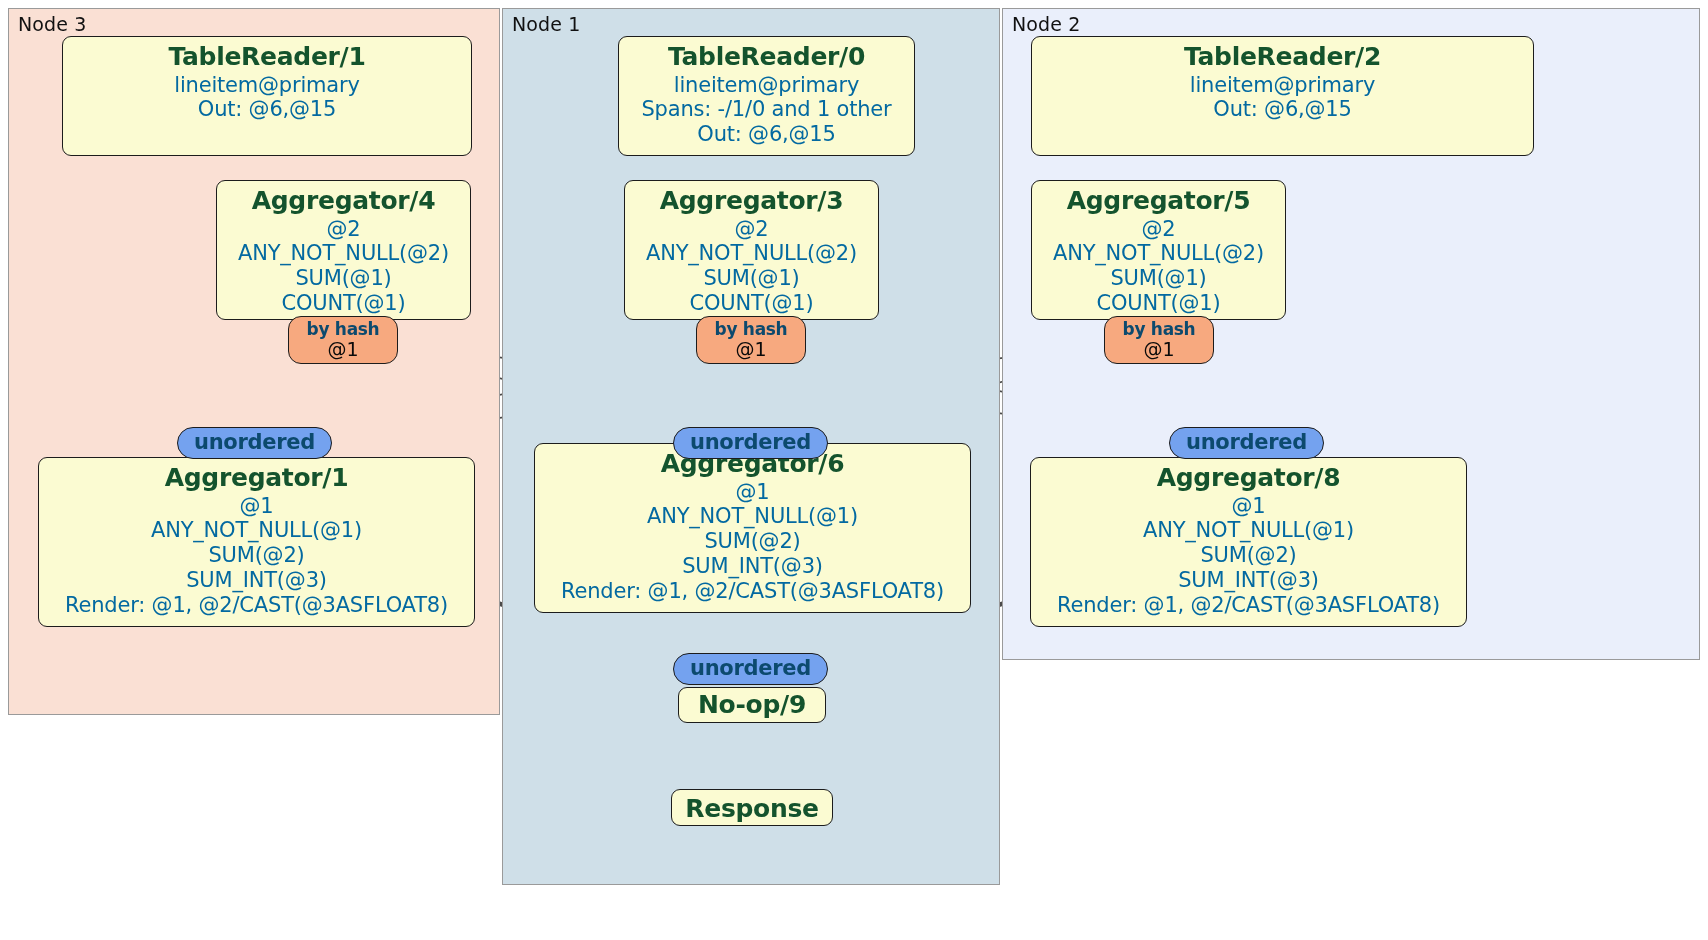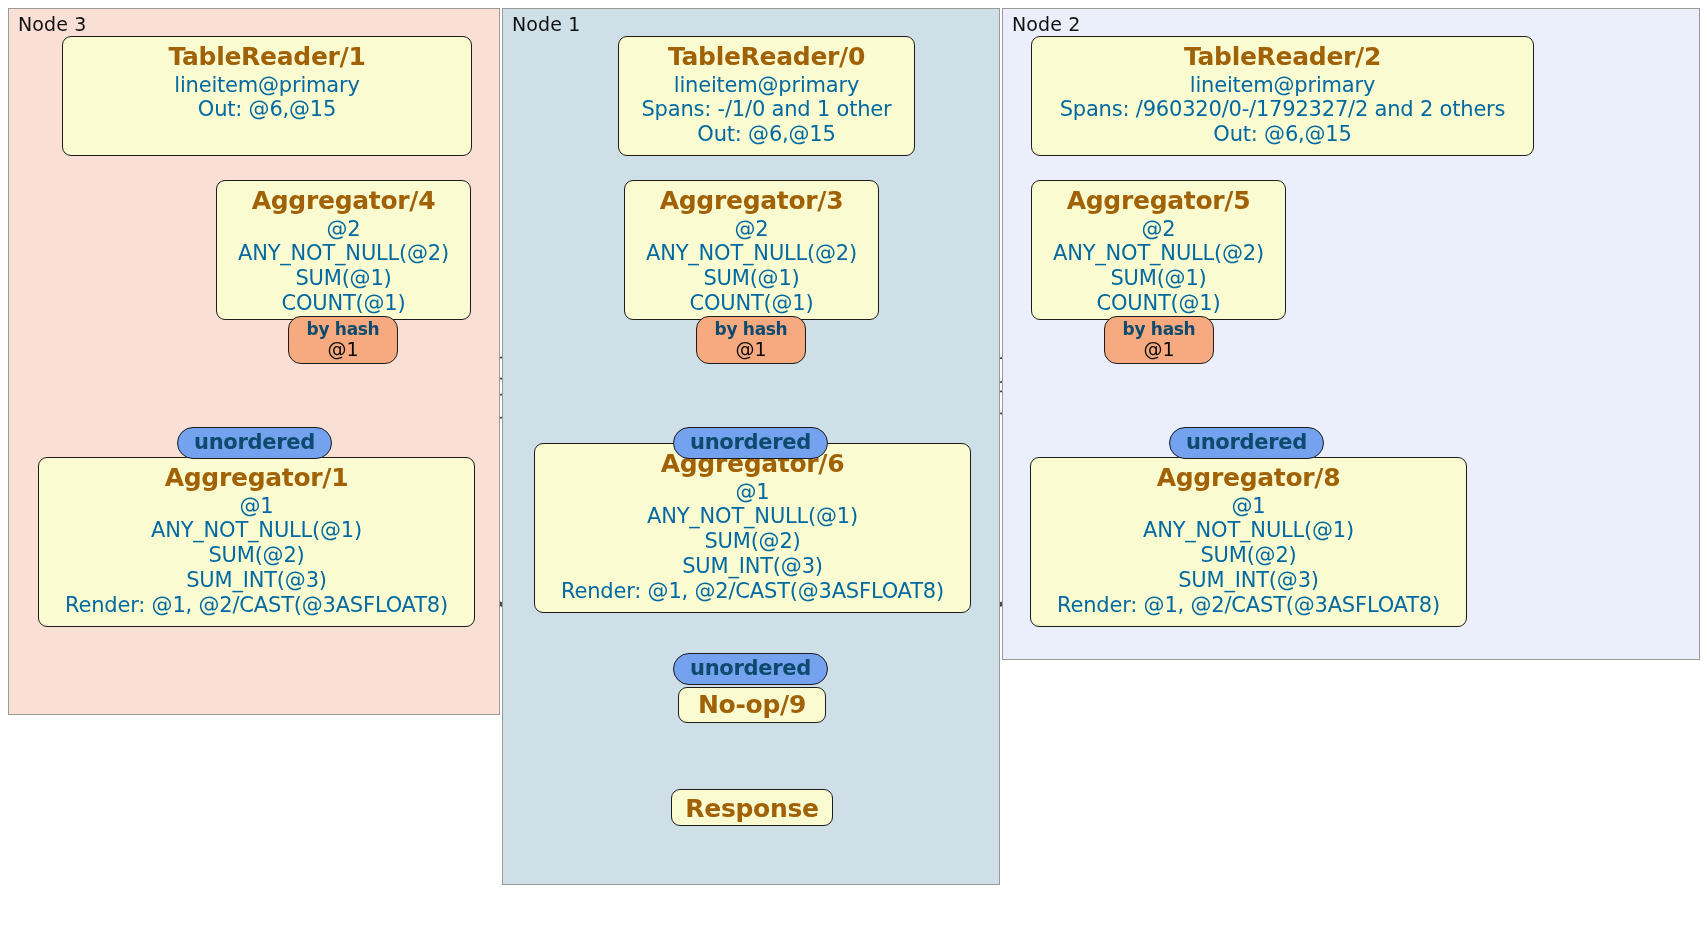--- a/index.html
+++ b/index.html
@@ -14,21 +14,21 @@
                  white-space:nowrap;}
 
   
   #edges{position:absolute;left:0;top:0;width:1708px;height:940px;overflow:visible;}
 
   
   .box{position:absolute;box-sizing:border-box;background:#fbfbd2;
        border:1.6px solid #1c1c1c;border-radius:9px;
        display:flex;flex-direction:column;align-items:center;justify-content:flex-start;
        padding-top:5px;text-align:center;line-height:1.18;}
-  .box .ttl{font-size:25px;font-weight:bold;color:#a16207;letter-spacing:-0.3px;
+  .box .ttl{font-size:25px;font-weight:bold;color:#14532d;letter-spacing:-0.3px;
             margin-bottom:1px;}
   .box .ln{font-size:21px;color:#0369a1;letter-spacing:-0.2px;white-space:nowrap;}
 
   
   .pill{position:absolute;box-sizing:border-box;display:flex;flex-direction:column;
         align-items:center;justify-content:flex-start;text-align:center;
         border:1.6px solid #1c1c1c;line-height:1.1;}
   .pill.hash{background:#f7a97f;border-radius:13px;padding-top:3px;}
   .pill.hash .ptxt{font-size:17px;font-weight:bold;color:#0c4a6e;letter-spacing:-0.3px;}
   .pill.hash .psub{font-size:19px;font-weight:normal;color:#0a0a0a;}
@@ -84,21 +84,20 @@
     </div>
     <div class="box" style="left: 618px; top: 36px; width: 297px; height: 120px; z-index: 5;">
       <div class="ttl">TableReader/0</div>
       <div class="ln">lineitem@primary</div>
       <div class="ln">Spans: -/1/0 and 1 other</div>
       <div class="ln">Out: @6,@15</div>
     </div>
     <div class="box" style="left: 1031px; top: 36px; width: 503px; height: 120px; z-index: 5;">
       <div class="ttl">TableReader/2</div>
       <div class="ln">lineitem@primary</div>
-      <div class="ln">Spans: /960320/0-/1792327/2 and 2 others</div>
       <div class="ln">Out: @6,@15</div>
     </div>
     <div class="box" style="left: 216px; top: 180px; width: 255px; height: 140px; z-index: 5;">
       <div class="ttl">Aggregator/4</div>
       <div class="ln">@2</div>
       <div class="ln">ANY_NOT_NULL(@2)</div>
       <div class="ln">SUM(@1)</div>
       <div class="ln">COUNT(@1)</div>
     </div>
     <div class="box" style="left: 624px; top: 180px; width: 255px; height: 140px; z-index: 5;">

